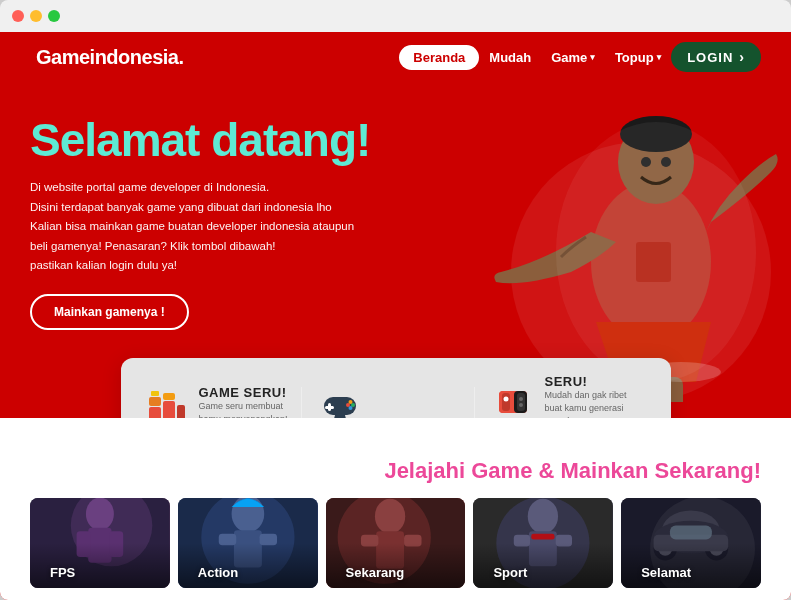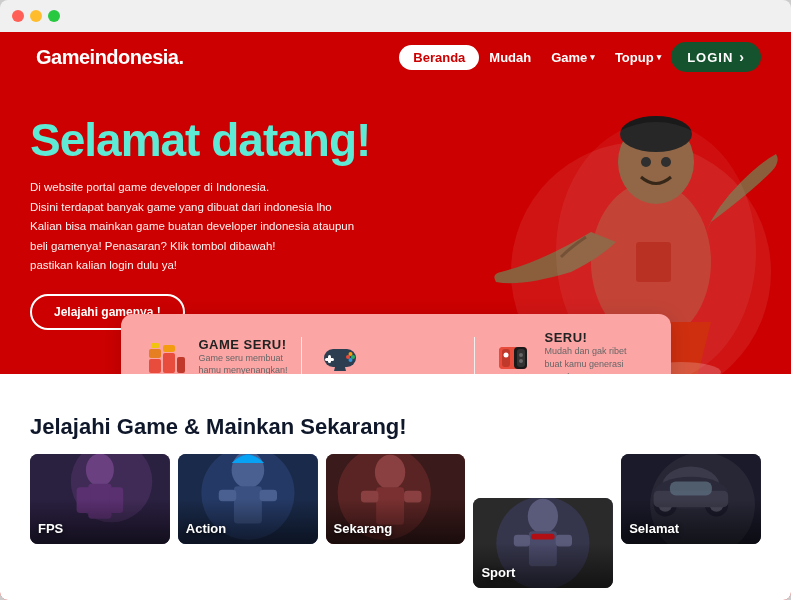--- a/index.html
+++ b/index.html
@@ -183,22 +183,22 @@
 
     
     .content-section {
       background: white;
       padding: 16px 30px 12px;
       flex-shrink: 0;
     }
     .section-title {
       font-size: 22px;
       font-weight: 900;
-      color: #0f172a;
-      text-align: left;
+      color: #ec4899;
+      text-align: right;
       margin-bottom: 14px;
     }
 
     
     .game-categories {
       display: flex;
       gap: 8px;
       overflow: hidden;
     }
     .game-card {
@@ -211,21 +211,21 @@
     }
     .game-card-bg {
       width: 100%;
       height: 100%;
       position: absolute;
       top: 0; left: 0;
     }
     .game-card-label {
       position: absolute;
       bottom: 8px;
-      left: 8px;
+      left: 20px;
       color: white;
       font-size: 13px;
       font-weight: 900;
       text-shadow: 0 1px 4px rgba(0,0,0,0.7);
       z-index: 2;
     }
     .game-card-overlay {
       position: absolute;
       bottom: 0; left: 0; right: 0;
       height: 50%;
@@ -239,21 +239,20 @@
     }
     .card-action {
       background: linear-gradient(135deg, #1a2a4a 0%, #2a3a6a 40%, #3a4a8a 70%, #1a2050 100%);
       text-align: right;
     }
     .card-adventure {
       background: linear-gradient(135deg, #3a1a1a 0%, #6a2a2a 40%, #8a3030 70%, #4a1a1a 100%);
     }
     .card-sport {
       background: linear-gradient(135deg, #2a2a2a 0%, #3a3a4a 40%, #4a4a6a 70%, #2a2a3a 100%);
-      margin-top: 44px;
     }
     .card-racing {
       background: linear-gradient(135deg, #1a1a2a 0%, #2a2a3a 40%, #3a3a4a 70%, #1a1a2a 100%);
     }
 
     
     .full-page {
       background: #cc0000;
       display: flex;
       flex-direction: column;
@@ -299,21 +298,21 @@
     <div class="hero" style="flex:1; min-height:0;">
       <div class="hero-content">
         <h1 class="hero-title">Selamat datang!</h1>
         <p class="hero-desc">
           Di website portal game developer di Indonesia.<br>
           Disini terdapat banyak game yang dibuat dari indonesia lho<br>
           Kalian bisa mainkan game buatan developer indonesia ataupun<br>
           beli gamenya! Penasaran? Klik tombol dibawah!<br>
           pastikan kalian login dulu ya!
         </p>
-        <button class="hero-btn">Jelajahi gamenya !</button>
+        <button class="hero-btn">Mainkan gamenya !</button>
       </div>
 
       <div class="hero-character">
         <svg viewBox="0 0 360 330" width="360" height="330" xmlns="http://www.w3.org/2000/svg">
 
           <ellipse cx="200" cy="200" rx="130" ry="130" fill="rgba(255,255,255,0.08)"></ellipse>
 
           <ellipse cx="210" cy="190" rx="60" ry="80" fill="#c0392b"></ellipse>
 
           <ellipse cx="215" cy="90" rx="38" ry="42" fill="#8B5E3C"></ellipse>
@@ -337,21 +336,21 @@
 
           <ellipse cx="205" cy="90" rx="5" ry="5" fill="#222"></ellipse>
           <ellipse cx="225" cy="90" rx="5" ry="5" fill="#222"></ellipse>
 
           <path d="M200,105 Q215,118 230,105" stroke="#2a1a0a" stroke-width="3" fill="none"></path>
 
           <ellipse cx="215" cy="180" rx="100" ry="130" fill="rgba(255,255,255,0.06)"></ellipse>
         </svg>
       </div>
 
-      <div style="position:absolute; bottom:-25px; left:50%; transform:translateX(-50%); width:550px; background:#fca5a5; border-radius:12px; padding:16px 24px; display:flex; align-items:center; gap:0; box-shadow: 0 4px 20px rgba(0,0,0,0.15); z-index:10;">
+      <div style="position:absolute; bottom:-25px; left:50%; transform:translateX(-50%); width:550px; background:#e5e5e5; border-radius:12px; padding:16px 24px; display:flex; align-items:flex-end; gap:0; box-shadow: 0 4px 20px rgba(0,0,0,0.15); z-index:10;">
 
         <div class="feature-item">
           <div class="feature-icon">
 
             <svg width="44" height="44" viewBox="0 0 44 44">
               <rect x="4" y="24" width="12" height="14" rx="2" fill="#e74c3c"></rect>
               <rect x="4" y="14" width="12" height="9" rx="2" fill="#e67e22"></rect>
               <rect x="18" y="18" width="12" height="20" rx="2" fill="#e74c3c"></rect>
               <rect x="18" y="10" width="12" height="7" rx="2" fill="#f39c12"></rect>
               <rect x="32" y="22" width="8" height="16" rx="2" fill="#c0392b"></rect>

